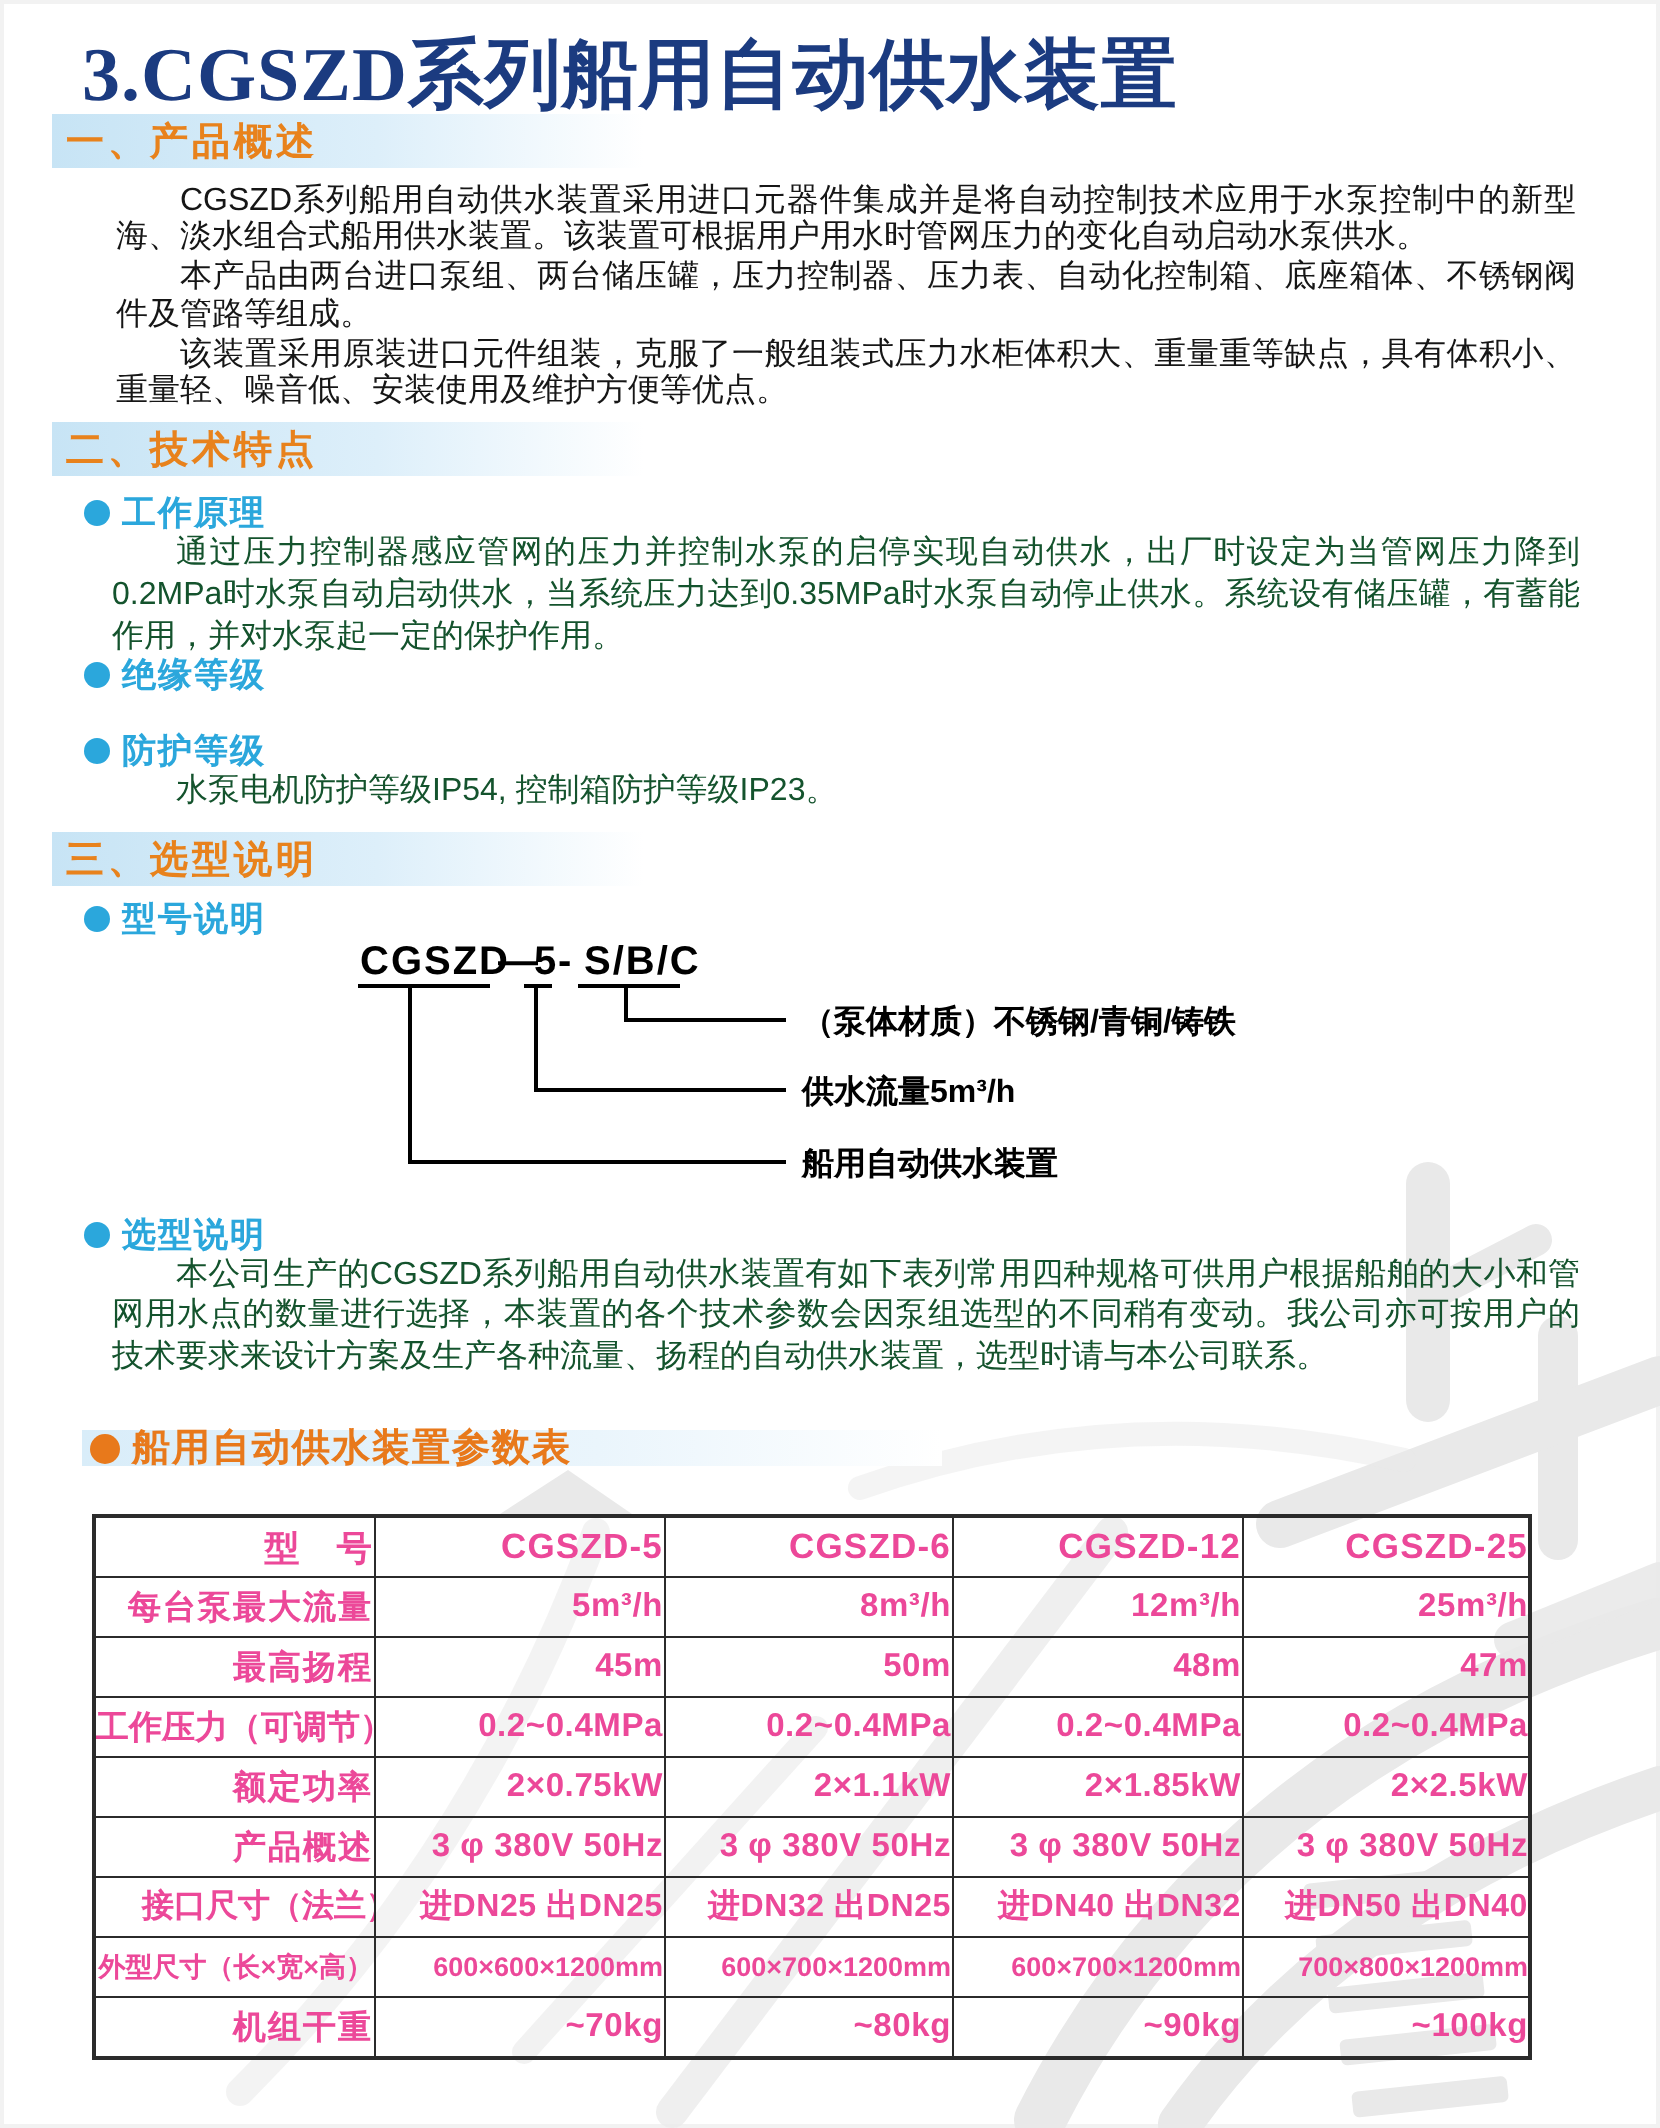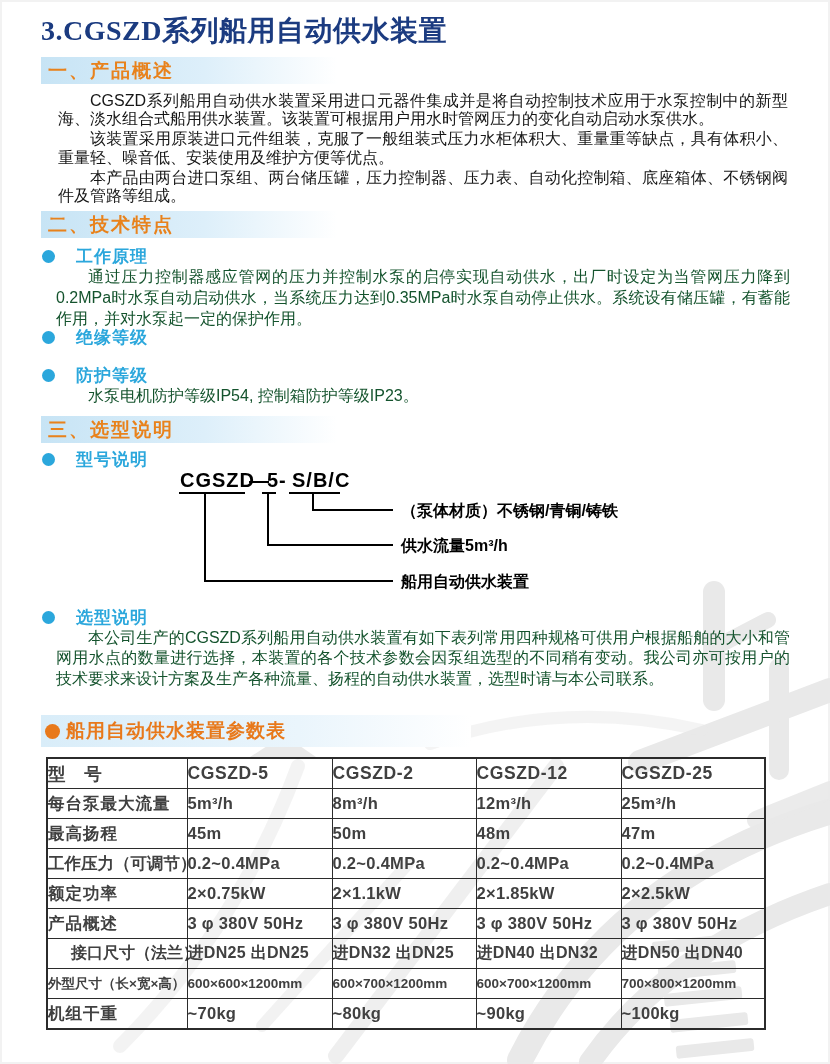--- a/index.html
+++ b/index.html
@@ -11,27 +11,27 @@
     font-family:"Liberation Sans","DejaVu Sans",sans-serif;
     box-shadow:inset 0 0 0 2px #f2f2f2;
   }
   .wm{position:absolute;inset:0;z-index:0;}
   .content{position:absolute;inset:0;z-index:1;}
 
   
   .doc-title{
     position:absolute;left:41px;top:12px;
     font-family:"Liberation Serif","DejaVu Serif",serif;
-    font-weight:bold;font-size:28px;color:#1b3b80;
+    font-weight:bold;font-size:38px;color:#1b3b80;
     letter-spacing:0.5px;margin:0;
   }
 
   
   .secbar{
-    position:absolute;left:41px;width:296px;height:27px;
+    position:absolute;left:26px;width:296px;height:27px;
     background:linear-gradient(90deg,#c7e4f5 0%,#ddeffa 55%,#ffffff 100%);
     display:flex;align-items:center;padding-left:7px;box-sizing:border-box;
   }
   .secbar .sec-label{
     font-size:19px;font-weight:bold;color:#e8821c;letter-spacing:2px;
   }
   #bar-overview{top:57px;}
   #bar-tech{top:211px;}
   #bar-selection{top:416px;}
 
@@ -41,50 +41,50 @@
     color:#161616;text-align:justify;
   }
   .para-block p{margin:2px;text-indent:2em;}
   #overview-paras{top:90px;font-size:16px;line-height:18.2px;}
   .tech-para{position:absolute;left:56px;width:734px;color:#14532d;
     text-align:justify;font-size:16px;line-height:21px;margin:0;}
   .indent{text-indent:2em;}
 
   
   .bullet-head{
-    position:absolute;left:42px;display:flex;align-items:center;gap:21px;
+    position:absolute;left:42px;display:flex;align-items:center;gap:6px;
   }
   .dot{width:13px;height:13px;border-radius:50%;background:#2ba7dc;flex:0 0 auto;}
   .dot.orange{background:#e8791b;width:15px;height:15px;}
   .bh-label{font-size:17px;font-weight:bold;color:#2ba7dc;letter-spacing:1px;}
 
   
   .param-bar{
-    position:absolute;left:41px;top:715px;width:430px;height:32px;
+    position:absolute;left:41px;top:715px;width:430px;height:18px;
     background:linear-gradient(90deg,#d9edf9 0%,#eaf5fc 60%,#ffffff 100%);
     display:flex;align-items:center;gap:6px;padding-left:4px;box-sizing:border-box;
   }
   .param-bar .pb-label{font-size:19px;font-weight:bold;color:#e8791b;letter-spacing:1px;}
 
   
   #diagram{position:absolute;left:175px;top:468px;width:560px;height:135px;}
   #diagram text{font-family:"Liberation Sans","DejaVu Sans",sans-serif;fill:#000;}
   .model-txt{font-size:20px;font-weight:bold;letter-spacing:1px;}
   .diag-label{font-size:16px;font-weight:bold;}
 
   
   .params{
     position:absolute;left:46px;top:757px;width:718px;
     border-collapse:collapse;table-layout:fixed;
     border:2px solid #2b2b2b;
   }
   .params td{
     border:1.6px solid #2b2b2b;
-    height:29px;text-align:left;vertical-align:middle;
-    font-size:16.5px;font-weight:bold;color:#404040;
+    height:29px;text-align:right;vertical-align:middle;
+    font-size:16.5px;font-weight:bold;color:#ec4899;
     padding:0;letter-spacing:0.3px;overflow:hidden;white-space:nowrap;
   }
   .params tr.head td{font-size:17.5px;letter-spacing:0.6px;}
   .params tr.r-dims td{font-size:13.5px;letter-spacing:0;}
   .params td.lbl{letter-spacing:1px;}
   .params tr.r-iface td{font-size:16px;}
 </style>
 </head>
 <body>
 
@@ -116,22 +116,22 @@
 
   <div class="content">
 
     <h1 class="doc-title">3.CGSZD系列船用自动供水装置</h1>
 
     <div class="secbar" id="bar-overview">
       <span class="sec-label">一、产品概述</span>
     </div>
     <div class="para-block" id="overview-paras">
       <p>CGSZD系列船用自动供水装置采用进口元器件集成并是将自动控制技术应用于水泵控制中的新型海、淡水组合式船用供水装置。该装置可根据用户用水时管网压力的变化自动启动水泵供水。</p>
+      <p>本产品由两台进口泵组、两台储压罐，压力控制器、压力表、自动化控制箱、底座箱体、不锈钢阀件及管路等组成。</p>
       <p>该装置采用原装进口元件组装，克服了一般组装式压力水柜体积大、重量重等缺点，具有体积小、重量轻、噪音低、安装使用及维护方便等优点。</p>
-      <p>本产品由两台进口泵组、两台储压罐，压力控制器、压力表、自动化控制箱、底座箱体、不锈钢阀件及管路等组成。</p>
     </div>
 
     <div class="secbar" id="bar-tech">
       <span class="sec-label">二、技术特点</span>
     </div>
 
     <div class="bullet-head" style="top:245px;">
       <span class="dot"></span>
       <span class="bh-label">工作原理</span>
     </div>
@@ -196,21 +196,21 @@
         <col style="width:140px">
           <col style="width:145px">
           <col style="width:144px">
           <col style="width:145px">
           <col style="width:144px">
       </colgroup>
       <tbody>
         <tr class="head">
           <td class="lbl">型　号</td>
           <td>CGSZD-5</td>
-          <td>CGSZD-2</td>
+          <td>CGSZD-6</td>
           <td>CGSZD-12</td>
           <td>CGSZD-25</td>
         </tr>
         <tr>
           <td class="lbl">每台泵最大流量</td>
           <td>5m³/h</td>
           <td>8m³/h</td>
           <td>12m³/h</td>
           <td>25m³/h</td>
         </tr>

